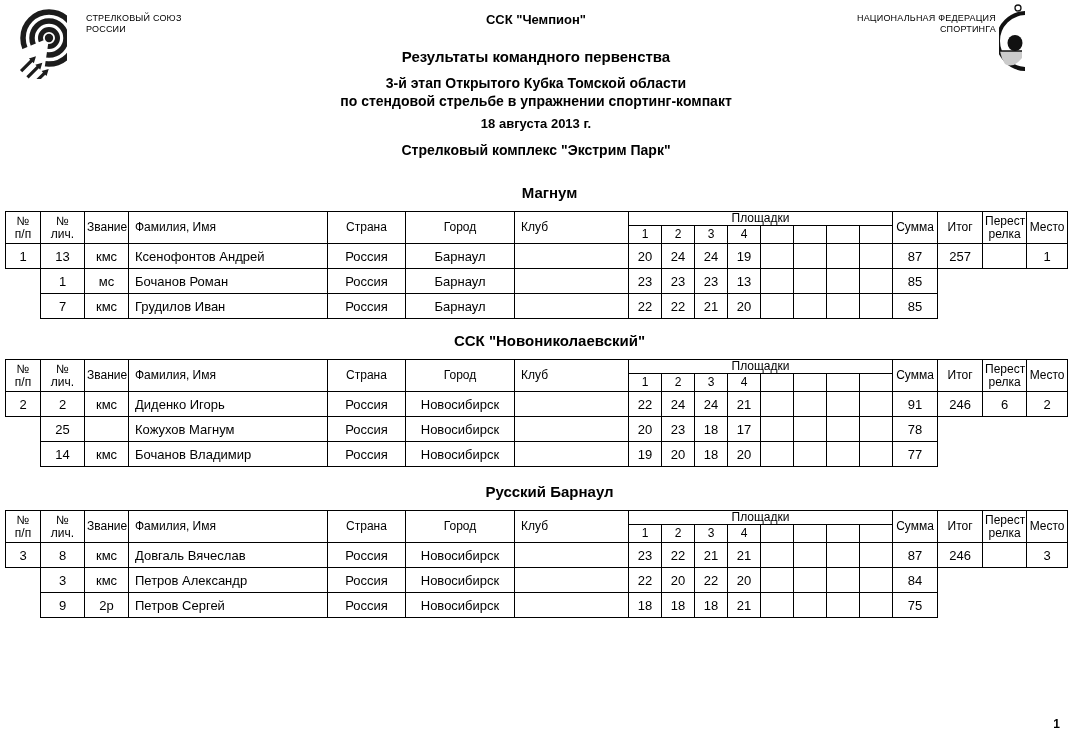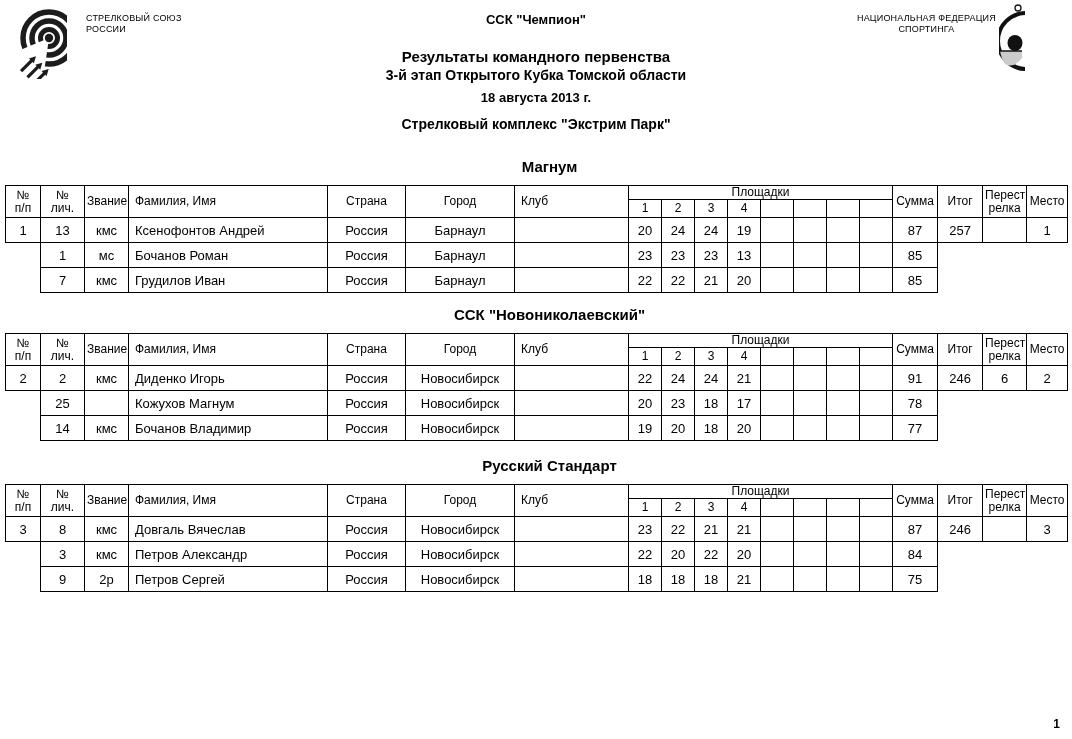--- a/index.html
+++ b/index.html
@@ -7,30 +7,30 @@
   body {
     width: 1072px; height: 739px;
     background: #fff; color: #000;
     font-family: "Liberation Sans", sans-serif;
     position: relative; overflow: hidden;
   }
   .page-header { position: relative; text-align: center; padding-top: 12px; }
   .h-club   { font-size: 13px; font-weight: bold; }
   .h-title  { font-size: 15px; font-weight: bold; margin-top: 21px; }
   .h-category { font-size: 13px; margin-top: 12px; }
-  .h-event  { font-size: 14px; font-weight: bold; line-height: 18px; margin-top: 1px; }
+  .h-event  { font-size: 14px; font-weight: bold; line-height: 18px; margin-top: 9px; }
   .h-date   { font-size: 13px; font-weight: bold; margin-top: 6px; }
   .h-venue  { font-size: 14px; font-weight: bold; margin-top: 11px; }
 
   .org-left {
     position: absolute; left: 86px; top: 13px; text-align: left;
     font-size: 9px; line-height: 11px; letter-spacing: 0.2px; white-space: pre-line;
   }
   .org-right {
-    position: absolute; right: 76px; top: 13px; text-align: center;
+    position: absolute; right: 76px; top: 13px; text-align: right;
     font-size: 9px; line-height: 11px; letter-spacing: 0.2px; white-space: pre-line;
   }
   .logo-left  { position: absolute; left: 13px; top: 7px; }
   .logo-right { position: absolute; left: 999px; top: 2px; }
 
   .team-title { text-align: center; font-size: 15px; font-weight: bold; padding-left: 27px; }
   .tt-1 { margin-top: 26px; }
   .tt-2 { margin-top: 13px; }
   .tt-3 { margin-top: 16px; }
 
@@ -84,20 +84,21 @@
       <circle cx="19" cy="6" r="3" fill="#fff" stroke="#111" stroke-width="1.3"></circle>
     </svg>
   </span>
   <div class="org-right">НАЦИОНАЛЬНАЯ ФЕДЕРАЦИЯ
 СПОРТИНГА</div>
 
   <div class="h-club">ССК "Чемпион"</div>
   <div class="h-title">Результаты командного первенства</div>
   <div class="h-event">
     <div>3-й этап Открытого Кубка Томской области</div>
+    <div>по стендовой стрельбе в упражнении спортинг-компакт</div>
   </div>
   <div class="h-date">18 августа 2013 г.</div>
   <div class="h-venue">Стрелковый комплекс "Экстрим Парк"</div>
 </div>
 
 <div>
   <div class="team-title tt-1">Магнум</div>
   <table class="results tbl-1">
     <colgroup>
       <col style="width:35px">
@@ -332,21 +333,21 @@
         <td>77</td>
         <td class="ghost"></td>
         <td class="ghost"></td>
         <td class="ghost"></td>
       </tr>
     </tbody>
   </table>
 </div>
 
 <div>
-  <div class="team-title tt-3">Русский Стандарт</div>
+  <div class="team-title tt-3">Русский Барнаул</div>
   <table class="results tbl-3">
     <colgroup>
       <col style="width:35px">
         <col style="width:44px">
         <col style="width:44px">
         <col style="width:199px">
       <col style="width:78px">
         <col style="width:109px">
         <col style="width:114px">
       <col style="width:33px">

